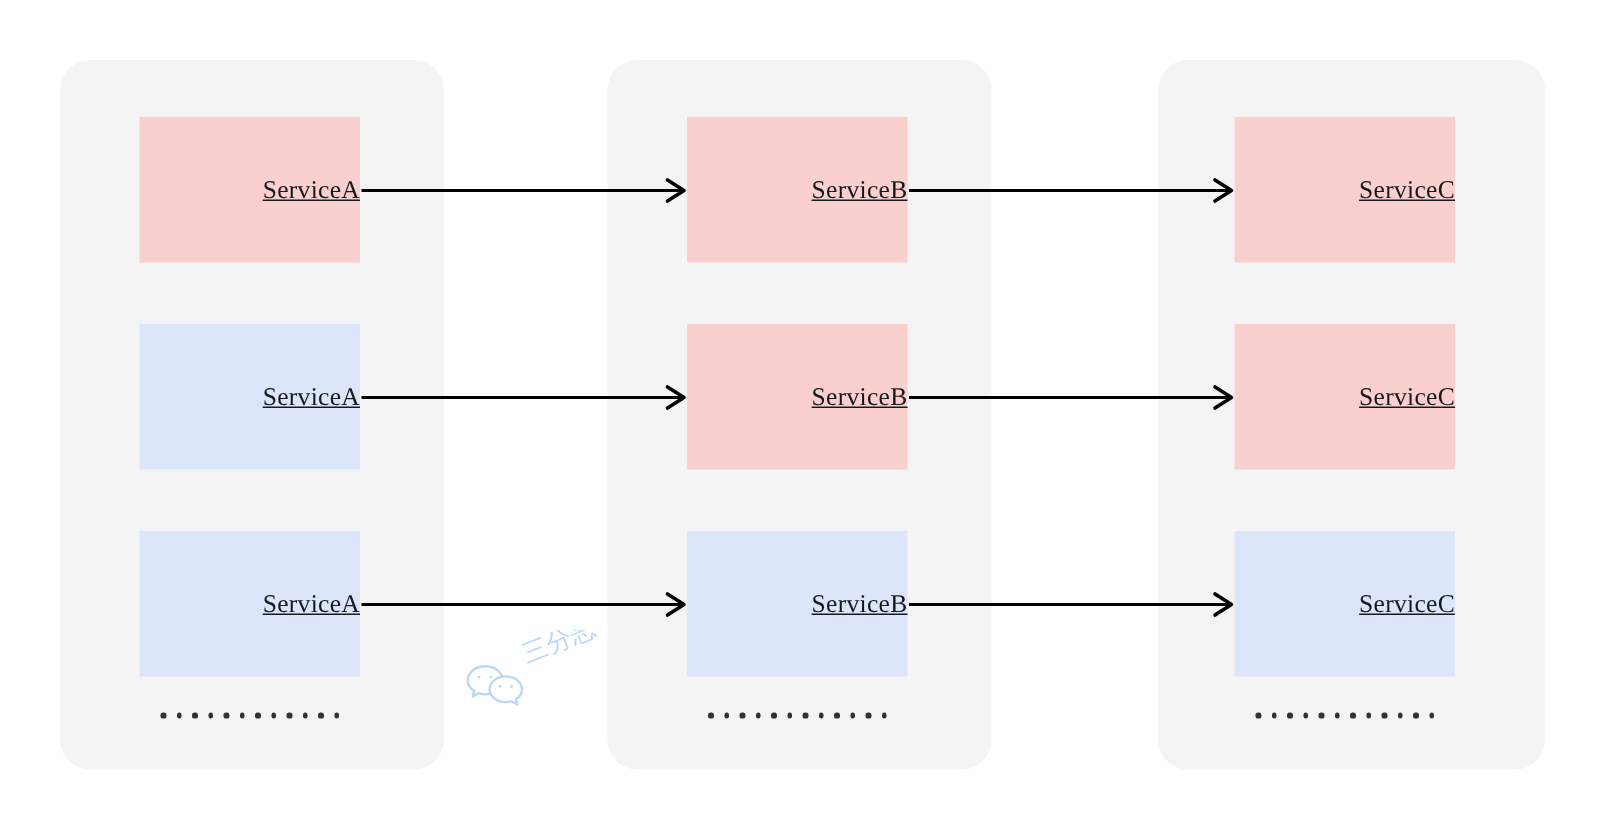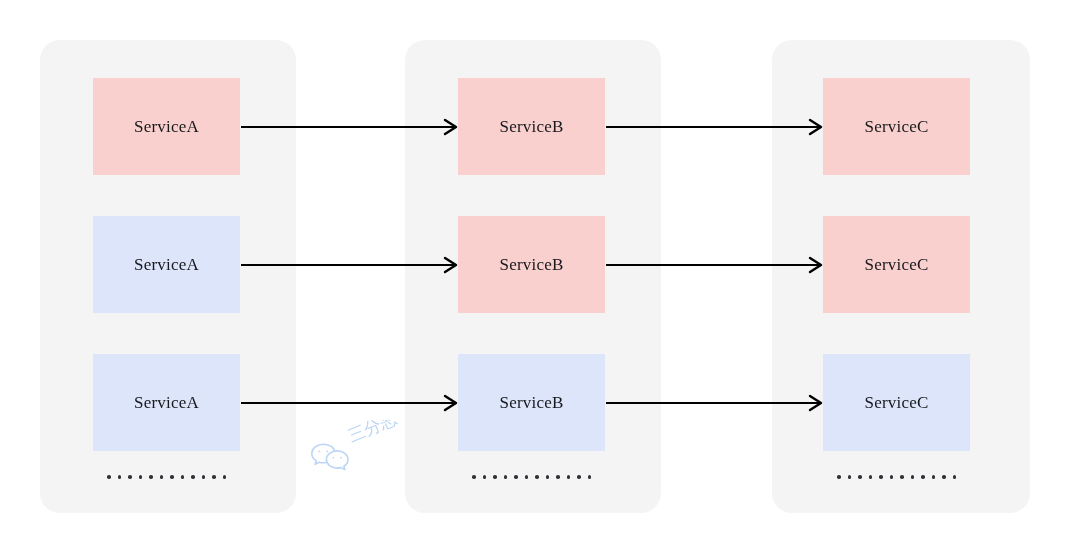--- a/index.html
+++ b/index.html
@@ -28,26 +28,27 @@
     position: absolute;
     background: #f4f4f4;
     border-radius: 20px;
   }
 
   
   .svc {
     position: absolute;
     display: flex;
     align-items: center;
-    justify-content: center;
+    justify-content: flex-end;
     font-size: 17px;
     color: #16181c;
     letter-spacing: 0.2px;
     line-height: 1;
     box-sizing: border-box;
+    text-decoration: underline;
   }
   .svc.pink { background: #fad0cf; }
   .svc.blue { background: #dce5f9; }
 
   
   #arrows {
     position: absolute;
     left: 0;
     top: 0;
     width: 1080px;

